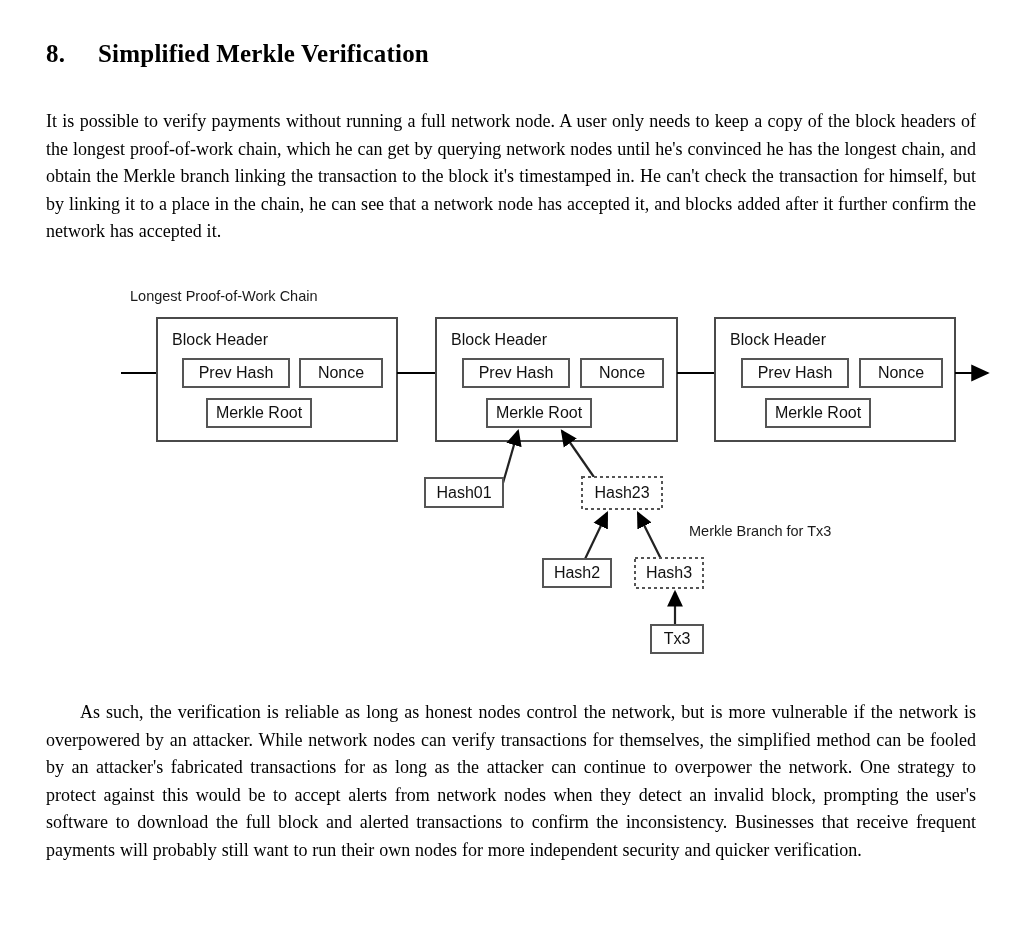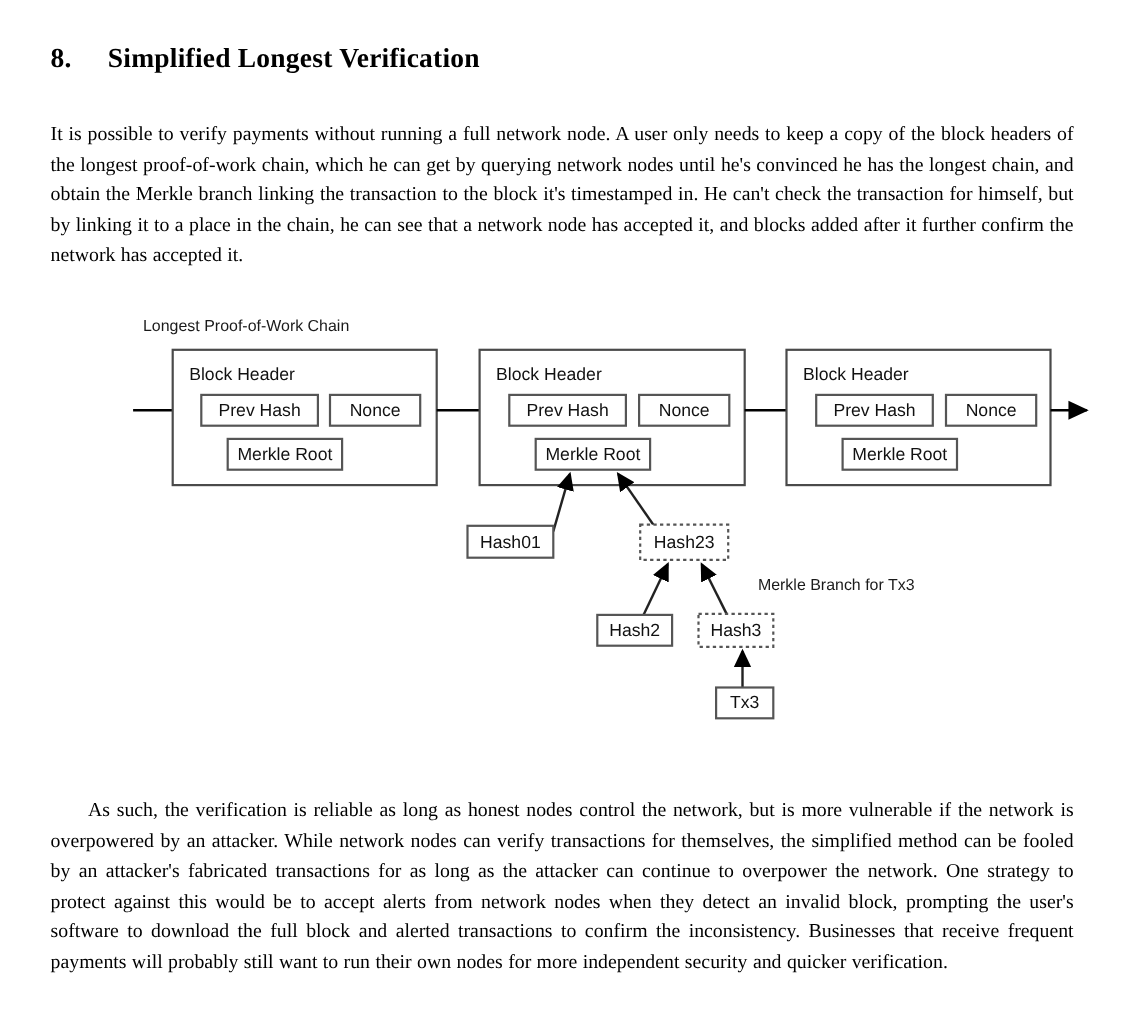--- a/index.html
+++ b/index.html
@@ -45,21 +45,21 @@
     position: absolute;
     left: 46px;
     width: 930px;
     font-size: 18px;
     line-height: 27.5px;
     text-align: justify;
     text-justify: inter-word;
     word-spacing: 0.4px;
   }
   #para-intro { top: 90px; }
-  #para-outro { top: 705px; text-indent: 34px; }
+  #para-outro { top: 681px; text-indent: 34px; }
 
   
   .diagram {
     position: absolute;
     left: 0;
     top: 0;
     width: 1024px;
     height: 768px;
     pointer-events: none;
     margin-left: 44px;
@@ -112,21 +112,21 @@
     stroke-width: 2.2;
     fill: none;
   }
 </style>
 </head>
 <body>
 
 <div class="page">
 
   <div class="section-heading">
-    <span class="sec-num">8.</span><span>Simplified Longest Verification</span>
+    <span class="sec-num">8.</span><span>Simplified Merkle Verification</span>
   </div>
 
   <p class="body-para" id="para-intro">It is possible to verify payments without running a full network node.  A user only needs to keep a copy of the block headers of the longest proof-of-work chain, which he can get by querying network nodes until he's convinced he has the longest chain, and obtain the Merkle branch linking the transaction to the block it's timestamped in.  He can't check the transaction for himself, but by linking it to a place in the chain, he can see that a network node has accepted it, and blocks added after it further confirm the network has accepted it.</p>
 
   <div class="diagram">
     <svg width="1024" height="928" viewBox="0 0 1024 928" xmlns="http://www.w3.org/2000/svg">
       <defs>
         <marker id="arrowFat" markerWidth="9" markerHeight="9" refX="7.6" refY="4.5" orient="auto" markerUnits="strokeWidth">
           <path d="M0,0.6 L8.4,4.5 L0,8.4 z" fill="#000000"></path>
         </marker>

